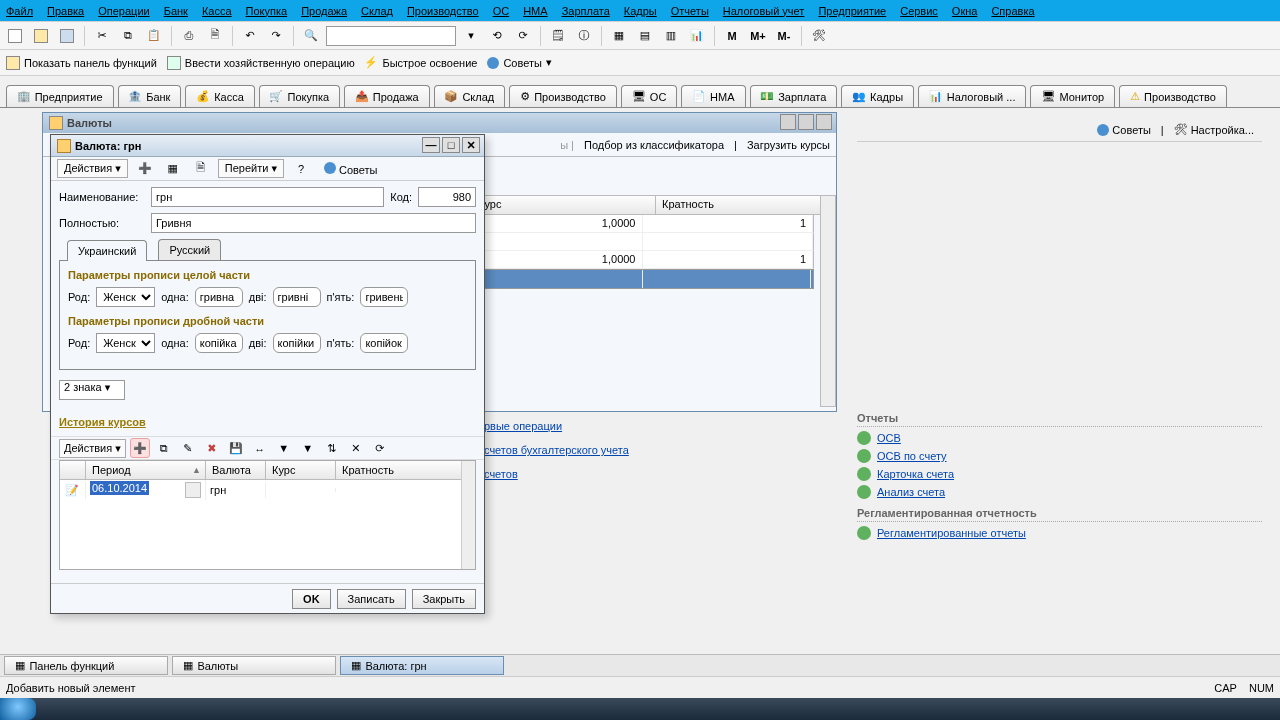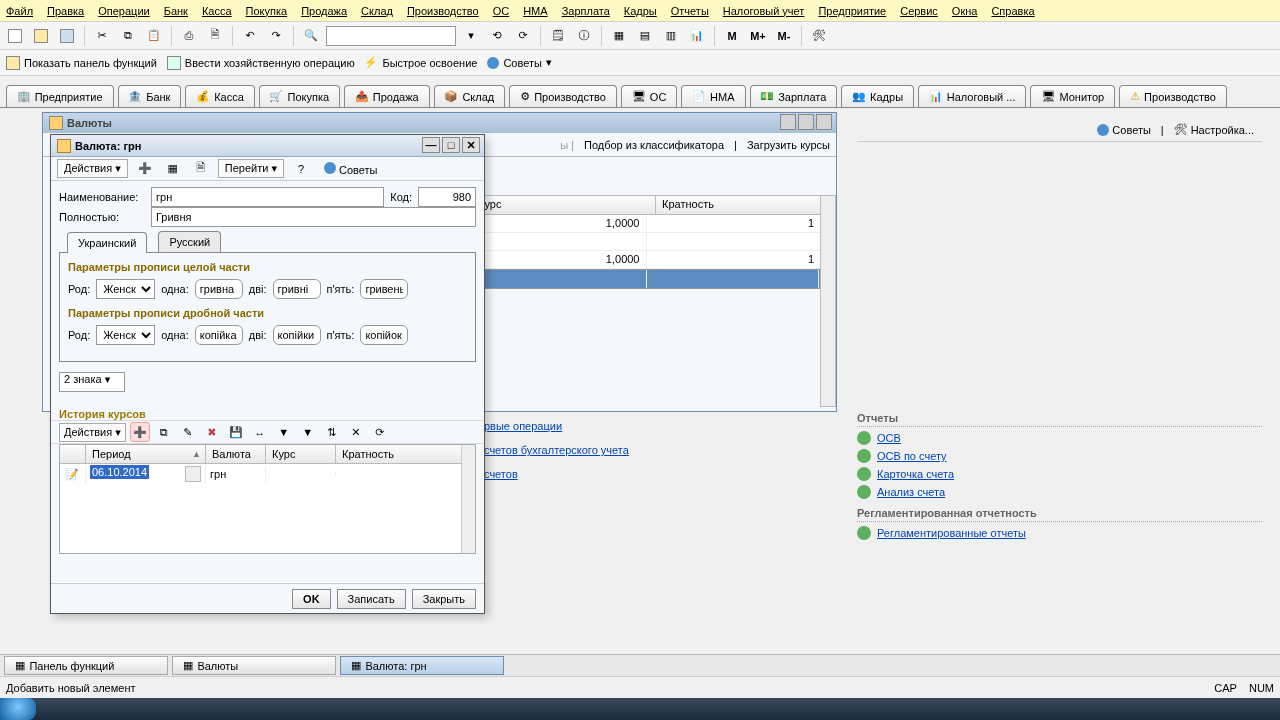--- a/index.html
+++ b/index.html
@@ -1,18 +1,18 @@
 <!DOCTYPE html>
 <html><head>
 <meta charset="utf-8">
 <style>
 * { box-sizing: border-box; margin: 0; padding: 0; font-family: Tahoma, Arial, sans-serif; font-size: 11px; }
 body { background: #f0f0f0; width: 1280px; height: 720px; overflow: hidden; position: relative; }
 
-.menubar { background: #fef9c3; border-bottom: 1px solid #d0d0d0; height: 22px; display: flex; align-items: center; padding: 0 6px; }
+.menubar { background: #0ea5e9; border-bottom: 1px solid #d0d0d0; height: 22px; display: flex; align-items: center; padding: 0 6px; }
 .menubar span { margin-right: 14px; cursor: pointer; text-decoration: underline; }
 
 .toolbar1 { background: #f5f5f5; border-bottom: 1px solid #d0d0d0; height: 28px; display: flex; align-items: center; padding: 0 4px; gap: 4px; }
 .tool-btn { width: 22px; height: 22px; display: inline-flex; align-items: center; justify-content: center; border: 1px solid transparent; border-radius: 2px; cursor: pointer; }
 .tool-sep { width: 1px; height: 20px; background: #ccc; margin: 0 2px; }
 .tool-input { width: 130px; height: 20px; border: 1px solid #999; background: #fff; }
 
 .toolbar2 { background: #f5f5f5; border-bottom: 1px solid #d0d0d0; height: 26px; display: flex; align-items: center; padding: 0 6px; gap: 10px; }
 .toolbar2 .link-btn { display: flex; align-items: center; gap: 4px; cursor: pointer; }
 
@@ -23,55 +23,55 @@
 
 
 .bg-window { position: absolute; left: 42px; top: 4px; width: 795px; height: 300px; border: 1px solid #6a8db0; background: #f4f8fc; }
 .bg-title { height: 20px; background: linear-gradient(#c7d8e8,#a8c0d8); padding: 0 6px; display: flex; align-items: center; font-weight: bold; color: #444; position: relative; }
 .bg-title .wbtns { position: absolute; right: 4px; top: 1px; display: flex; gap: 2px; }
 .bg-title .wbtn { width: 16px; height: 16px; background: #d4d4d4; border: 1px solid #888; }
 .bg-toolbar { height: 24px; border-bottom: 1px solid #bbb; display: flex; align-items: center; justify-content: flex-end; padding: 0 6px; gap: 10px; background: #f4f8fc; }
 .bg-toolbar span { cursor: pointer; }
 .bg-table-head { position: absolute; top: 82px; left: 428px; right: 14px; height: 20px; display: flex; border: 1px solid #bbb; background: linear-gradient(#fdfdfd,#e8e8e8); }
 .bg-th { border-right: 1px solid #bbb; padding: 2px 6px; }
-.bg-row { position: absolute; left: 428px; right: 14px; height: 18px; display: flex; background: #fff; border-left:1px solid #bbb; border-right:1px solid #bbb; border-bottom:1px solid #eee;}
+.bg-row { position: absolute; left: 428px; right: 22px; height: 18px; display: flex; background: #fff; border-left:1px solid #bbb; border-right:1px solid #bbb; border-bottom:1px solid #eee;}
 .bg-cell { border-right: 1px solid #eee; padding: 2px 6px; text-align: right; flex: 1; }
 .bg-row.sel { background: #5b8bc0; }
 .bg-scroll { position: absolute; right: 0; top: 82px; bottom: 4px; width: 16px; background: #eee; border: 1px solid #bbb; }
 
 
 .dialog { position: absolute; left: 50px; top: 26px; width: 435px; height:480px; border: 1px solid #555; background: #f4f8fc; box-shadow: 4px 4px 8px rgba(0,0,0,0.2); }
 .dlg-title { height: 22px; background: linear-gradient(#e8eef6,#c7d8e8); border-bottom: 1px solid #9ab; display: flex; align-items: center; padding: 0 6px; font-weight: bold; position: relative; }
 .dlg-title .icon { width: 14px; height: 14px; background: #ffd070; border: 1px solid #b08030; margin-right: 4px; }
 .dlg-title .wbtns { position: absolute; right: 4px; top: 2px; display: flex; gap: 2px; }
 .dlg-title .wbtn { width: 18px; height: 16px; background: #e0e0e0; border: 1px solid #888; text-align: center; line-height: 14px; cursor: pointer; }
 .dlg-toolbar { height: 24px; border-bottom: 1px solid #ccc; display: flex; align-items: center; padding: 0 6px; gap: 6px; }
 .dlg-toolbar .ddl { padding: 2px 6px; border: 1px solid #aaa; background: #fafafa; cursor: pointer; }
 
 .dlg-body { padding: 6px 8px; }
-.form-row { display: flex; align-items: center; gap: 6px; }
+.form-row { display: flex; align-items: center; margin-bottom: 6px; gap: 6px; }
 .form-row label { width: 86px; }
 .txt { border: 1px solid #999; background: #fff; height: 20px; padding: 0 4px; flex: 1; }
 .txt.code { width: 58px; flex: none; text-align: right; }
 
 .tabs-inner { display: flex; border-bottom: 1px solid #888; margin-top: 4px; }
 .tab-inner { padding: 4px 10px; border: 1px solid #888; border-bottom: none; border-radius: 4px 4px 0 0; background: #eaeaea; margin-right: 3px; cursor: pointer; margin-left: 8px; }
 .tab-inner.active { background: #f4f8fc; position: relative; top: 1px; }
 
 .tab-pane { border: 1px solid #888; border-top: none; padding: 8px; }
 .section-title { font-weight: bold; color: #8a6a00; margin-bottom: 6px; }
 .inline-row { display: flex; align-items: center; gap: 6px; margin-bottom: 8px; }
 .inline-row label { }
 .sel { border: 1px solid #999; height: 20px; background: #fff; padding: 0 2px; }
 .txt.w60 { width: 48px; flex: none; border-radius: 6px; }
 
 .digits-row { display: flex; align-items: center; gap: 8px; margin-top: 10px; margin-bottom: 4px; }
 .digits-row .sel2 { border: 1px solid #999; height: 20px; background: #fff; padding: 0 14px 0 4px; position: relative; }
 
-.hist-title { font-weight: bold; color: #9a7a00; margin: 6px 0 0 0; padding: 0 8px; }
+.hist-title { font-weight: bold; color: #9a7a00; margin: 6px 0 8px 0; padding: 0 8px; text-decoration: underline; }
 .hist-toolbar { height: 24px; display: flex; align-items: center; padding: 0 8px; gap: 4px; border-top: 1px solid #ddd; border-bottom: 1px solid #ddd; }
 .hist-toolbar .tb { width: 20px; height: 20px; border: 1px solid transparent; display: inline-flex; align-items: center; justify-content: center; cursor: pointer; }
 .hist-toolbar .tb.hl { border: 1px solid #f0a0a0; background: #ffe0e0; border-radius: 3px; }
 
 .hist-table { margin: 0 8px; border: 1px solid #aaa; background: #fff; height: 110px; position: relative; }
 .ht-head { display: flex; background: linear-gradient(#fdfdfd,#e8e8e8); border-bottom: 1px solid #bbb; }
 .ht-h { border-right: 1px solid #bbb; padding: 3px 6px; }
 .ht-h.c0 { width: 26px; }
 .ht-h.c1 { width: 120px; position: relative; }
 .ht-h.c1 .sort { position: absolute; right: 4px; top: 4px; font-size: 9px; color: #777; }

